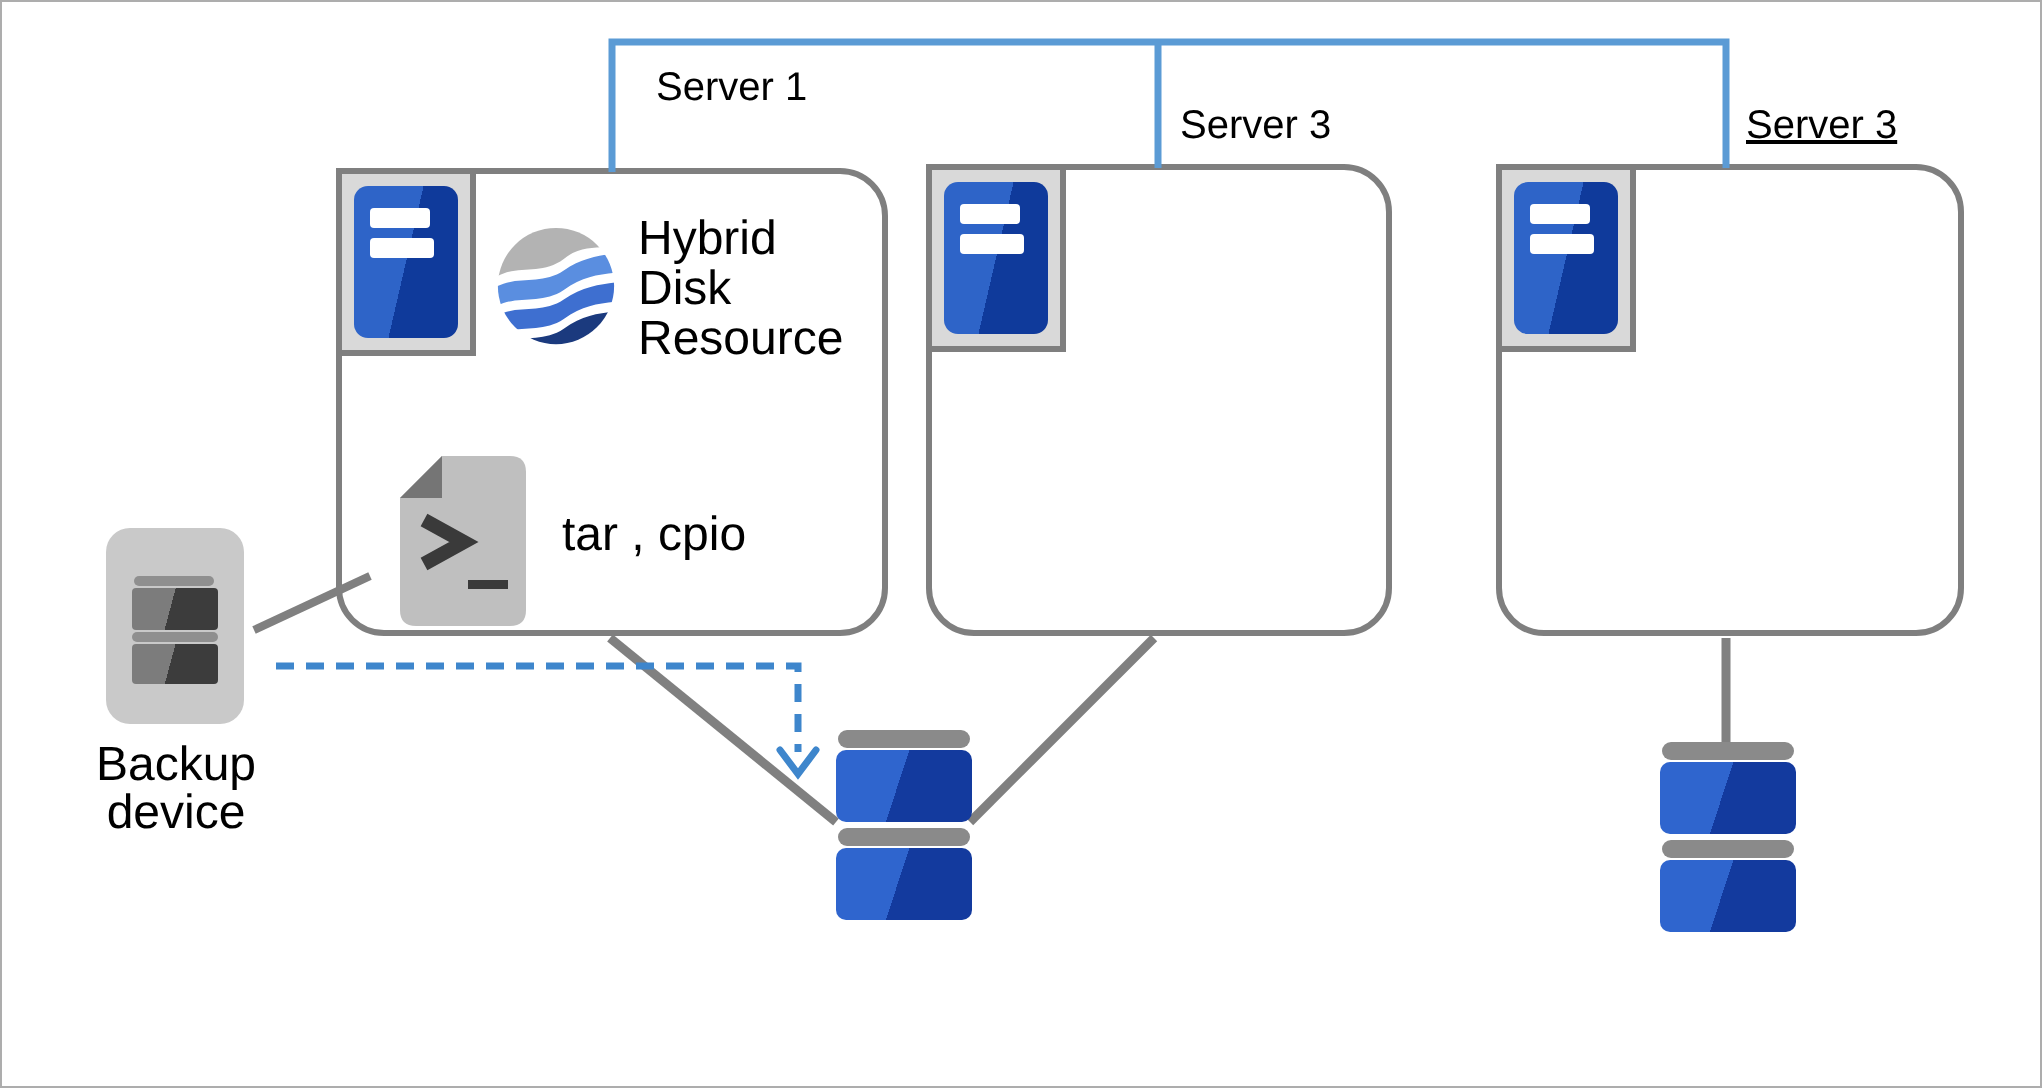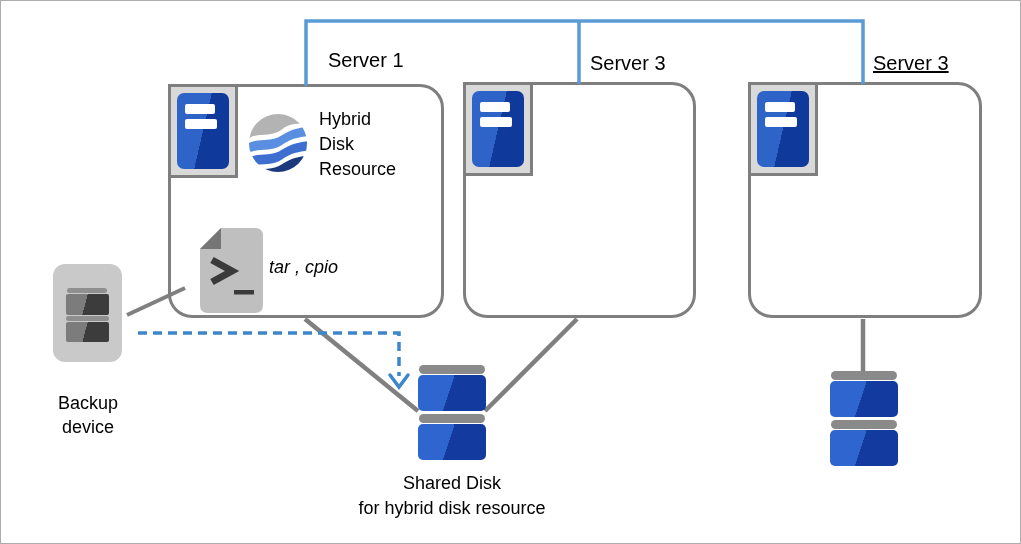--- a/index.html
+++ b/index.html
@@ -61,42 +61,42 @@
   .backup-device .slot.s1{left:13px;top:30px;width:43px;height:21px;}
   .backup-device .slot.s2{left:13px;top:58px;width:43px;height:20px;}
   .disk-stack{position:absolute;width:68px;z-index:6;}
   .disk-stack.shared{left:417px;top:364px;}
   .disk-stack.hybrid{left:829px;top:370px;}
   .disk-stack .cap{margin:0 1px 1px 1px;height:9px;background:#8a8a8a;border-radius:4.5px;}
   .disk-stack .body{
     height:36px;border-radius:5px;margin-bottom:3px;
     background:linear-gradient(108deg,#2f65ce 46%,#133a9e 46%);
   }
-  .txt-20{font-size:18px;line-height:25px;}
+  .txt-20{font-size:24px;line-height:25px;}
   .center{text-align:center;}
 </style>
 </head>
 <body>
 
 <div class="canvas">
 
   <svg class="lines-layer" viewBox="0 0 1021 544">
 
     <path d="M305,85 V20 H862 V83 M578,20 V83" fill="none" stroke="#5b9bd5" stroke-width="3.5"></path>
 
     <path d="M126,314 L184,287" fill="none" stroke="#808080" stroke-width="4"></path>
     <path d="M304,318 L417,410" fill="none" stroke="#808080" stroke-width="4.5"></path>
     <path d="M576,318 L484,410" fill="none" stroke="#808080" stroke-width="4.5"></path>
     <path d="M862,318 L862,372" fill="none" stroke="#808080" stroke-width="4.5"></path>
 
     <path d="M137,332 H398 V375" fill="none" stroke="#3e86cc" stroke-width="3.5" stroke-dasharray="9,6"></path>
     <path d="M389,374 L398,386 L407,374" fill="none" stroke="#3e86cc" stroke-width="3.5" stroke-linecap="round"></path>
   </svg>
 
-  <div class="label server-label" style="left:327px;top:48px;text-align:right;">Server 1</div>
+  <div class="label server-label" style="left:327px;top:32px;text-align:right;">Server 1</div>
   <div class="label server-label" style="left:589px;top:51px;">Server 3</div>
   <div class="label server-label" style="left:872px;top:51px;text-decoration:underline;">Server 3</div>
 
   <div class="server-box s1">
     <div class="server-icon">
       <div class="panel">
         <div class="bar b1"></div>
         <div class="bar b2"></div>
       </div>
     </div>
@@ -132,39 +132,37 @@
   <div class="label multiline txt-20" style="left:318px;top:106px;">Hybrid
 Disk
 Resource</div>
 
   <svg class="file-icon" width="63" height="85" viewBox="0 0 63 85">
     <path d="M21,0 H55 Q63,0 63,8 V77 Q63,85 55,85 H8 Q0,85 0,77 V21 Z" fill="#bfbfbf"></path>
     <path d="M21,0 V21 H0 Z" fill="#757575"></path>
     <path d="M12,32 L32,43 L12,54" fill="none" stroke="#3a3a3a" stroke-width="7"></path>
     <rect x="34" y="62" width="20" height="4.5" fill="#3a3a3a"></rect>
   </svg>
-  <div class="label txt-20" style="left:268px;top:254px;font-style:italic;">tar , cpio</div>
+  <div class="label txt-20" style="left:280px;top:254px;">tar , cpio</div>
 
   <div class="backup-device">
     <div class="tbar t1"></div>
     <div class="slot s1"></div>
     <div class="tbar t2"></div>
     <div class="slot s2"></div>
   </div>
-  <div class="label multiline txt-20 center" style="left:32px;top:390px;width:110px;line-height:24px;">Backup
+  <div class="label multiline txt-20 center" style="left:32px;top:370px;width:110px;line-height:24px;">Backup
 device</div>
 
   <div class="disk-stack shared">
     <div class="cap"></div>
     <div class="body"></div>
     <div class="cap"></div>
     <div class="body"></div>
   </div>
-  <div class="label multiline txt-20 center" style="left:321px;top:470px;width:260px;">Shared Disk
-for hybrid disk resource</div>
 
   <div class="disk-stack hybrid">
     <div class="cap"></div>
     <div class="body"></div>
     <div class="cap"></div>
     <div class="body"></div>
   </div>
 
 </div>
 

